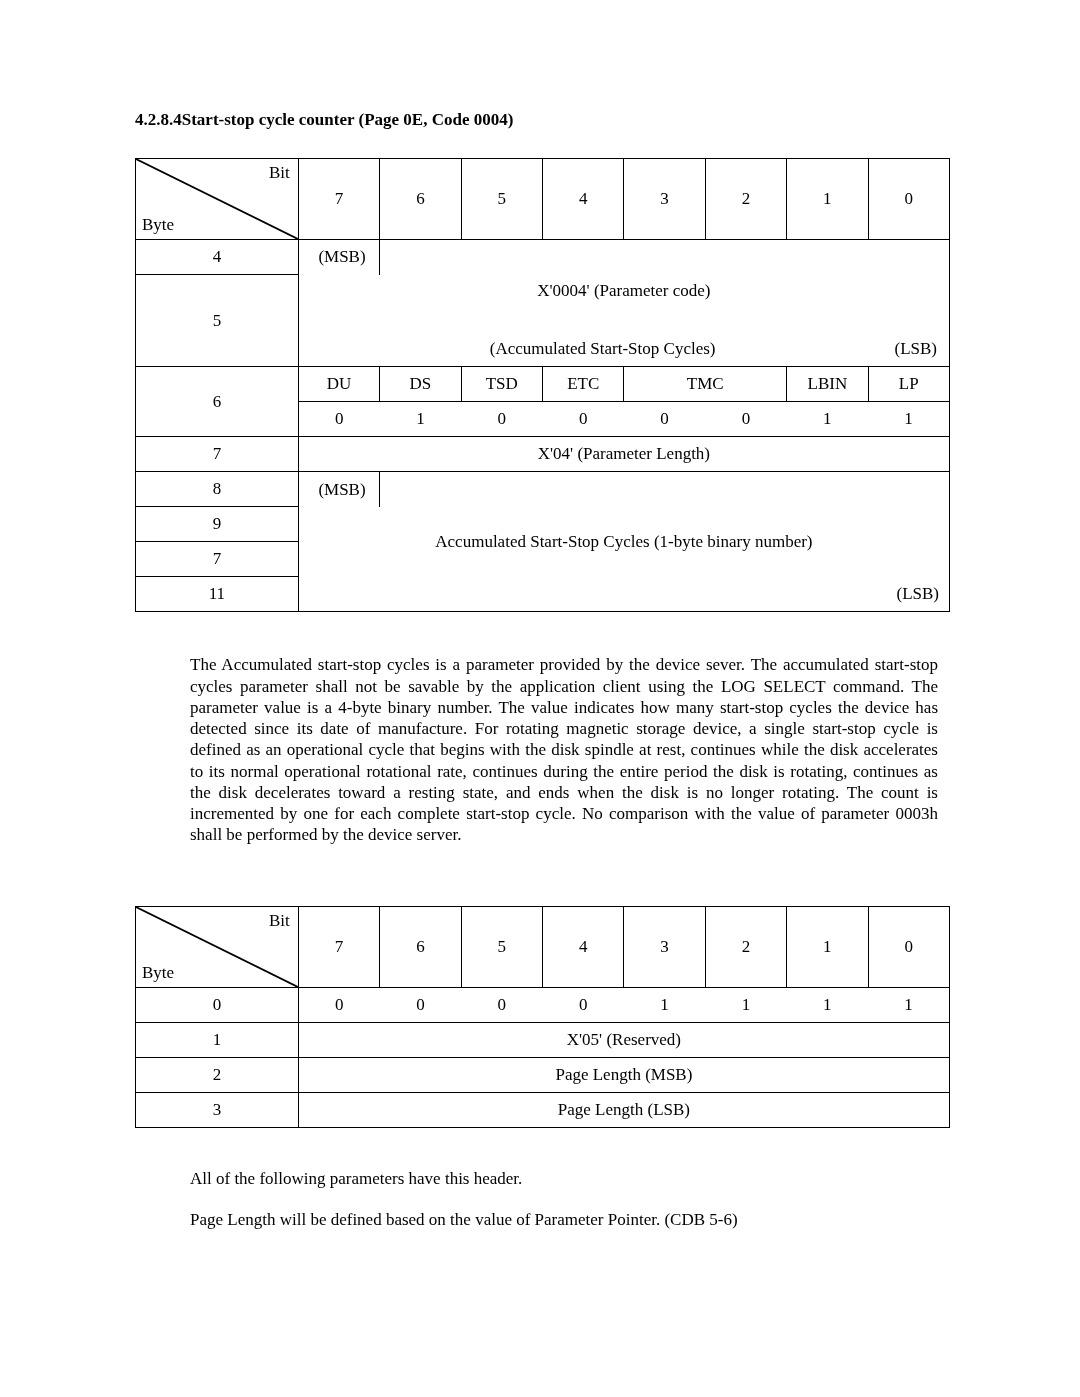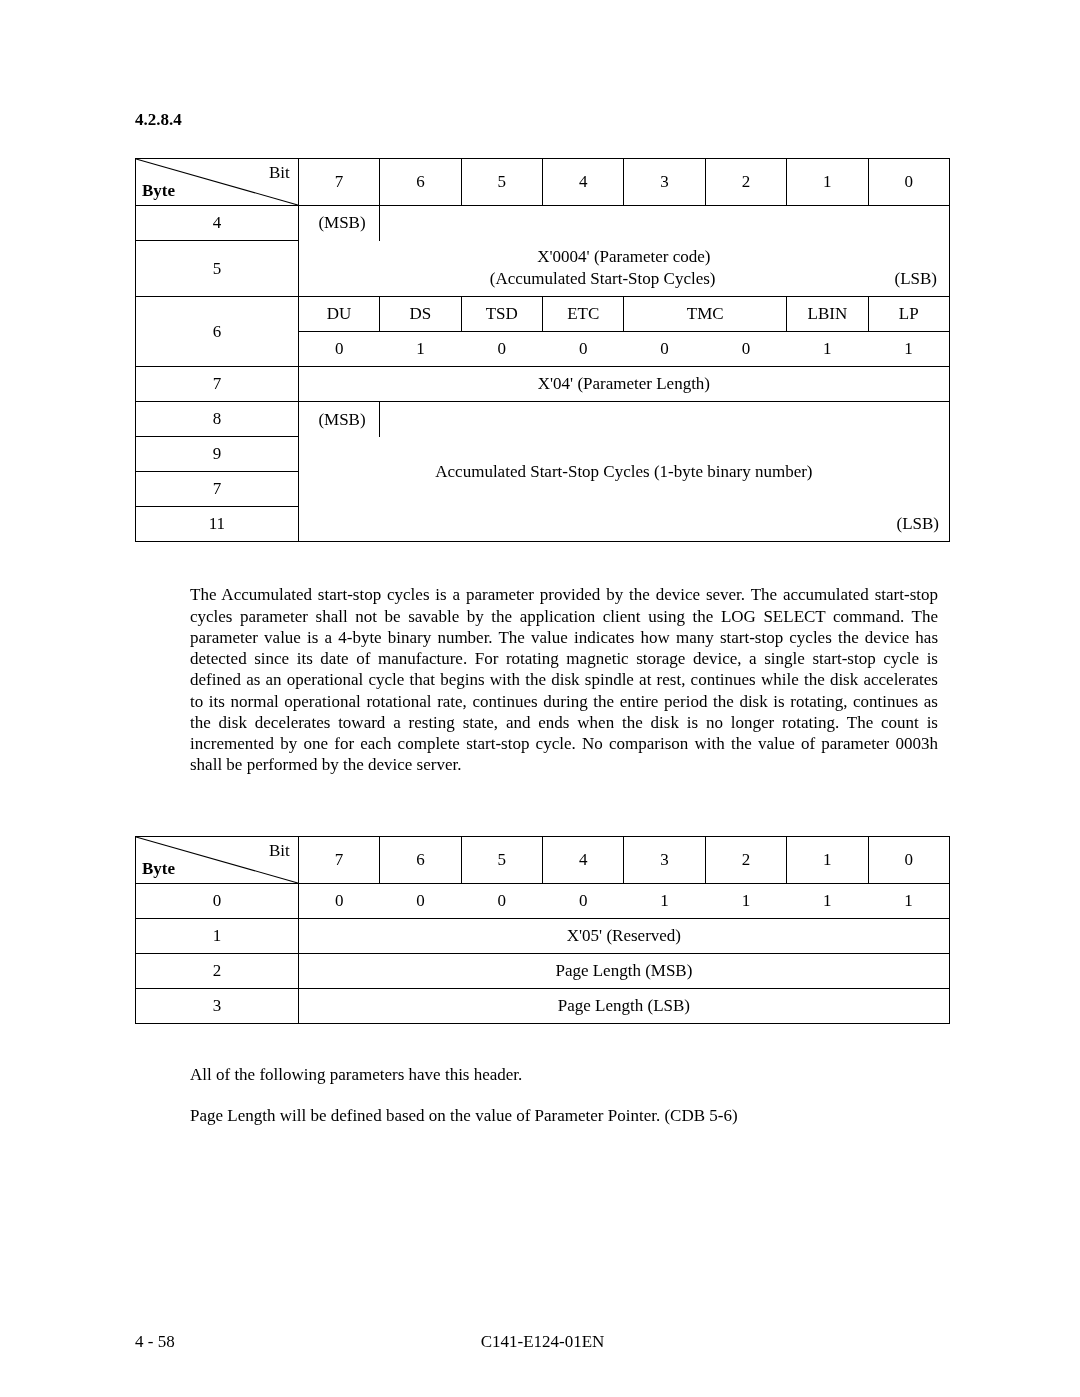--- a/index.html
+++ b/index.html
@@ -35,37 +35,36 @@
     border: 1px solid #000;
     text-align: center;
     vertical-align: middle;
     padding: 5px 4px;
     font-weight: normal;
     height: 24px;
   }
   .diag-cell {
     position: relative;
     height: 46px !important;
-    padding: 0 !important;
+    padding: 17px !important;
   }
   .diag-cell svg {
     position: absolute;
     top: 0; left: 0;
     width: 100%; height: 100%;
   }
   .diag-bit {
     position: absolute;
     top: 4px;
     right: 8px;
   }
   .diag-byte {
     position: absolute;
     bottom: 4px;
     left: 6px;
-    font-weight: bold;
   }
   .noborder-right { border-right: none !important; }
   .noborder-left  { border-left:  none !important; }
   .noborder-top   { border-top:   none !important; }
   .noborder-bottom{ border-bottom:none !important; }
   .tal { text-align: left; padding-left: 10px !important; }
   .tar { text-align: right !important; padding-right: 10px !important; }
   .para {
     text-align: justify;
     margin: 0 12px 20px 55px;
@@ -83,32 +82,34 @@
   .footer .center {
     position: absolute;
     left: 50%;
     transform: translateX(-50%);
   }
   .row-msb-lsb {
     display: flex;
     justify-content: space-between;
     align-items: center;
     padding: 0 8px;
+    margin-top: 36px;
   }
   .stack-cell {
     line-height: 1.35;
   }
 </style>
 </head>
 <body>
 
 <div class="page">
 
   <div class="section-title indent-heading">
     <span>4.2.8.4</span>
+    <span>Start-stop cycle counter (Page 0E, Code 0004)</span>
   </div>
 
   <table class="byte-bit">
     <colgroup>
       <col style="width:20%">
       <col style="width:10%">
         <col style="width:10%">
         <col style="width:10%">
         <col style="width:10%">
       <col style="width:10%">
@@ -256,18 +257,13 @@
       <td colspan="8">Page Length (LSB)</td>
     </tr>
   </tbody>
     </table>
 
   <div style="height:40px;"></div>
 
   <p class="para">All of the following parameters have this header.</p>
   <p class="para">Page Length will be defined based on the value of Parameter Pointer.  (CDB 5-6)</p>
 
-  <div class="footer">
-    <span>4 - 58</span>
-    <span class="center">C141-E124-01EN</span>
-    <span></span>
-  </div>
 </div>
 
 </body></html>

